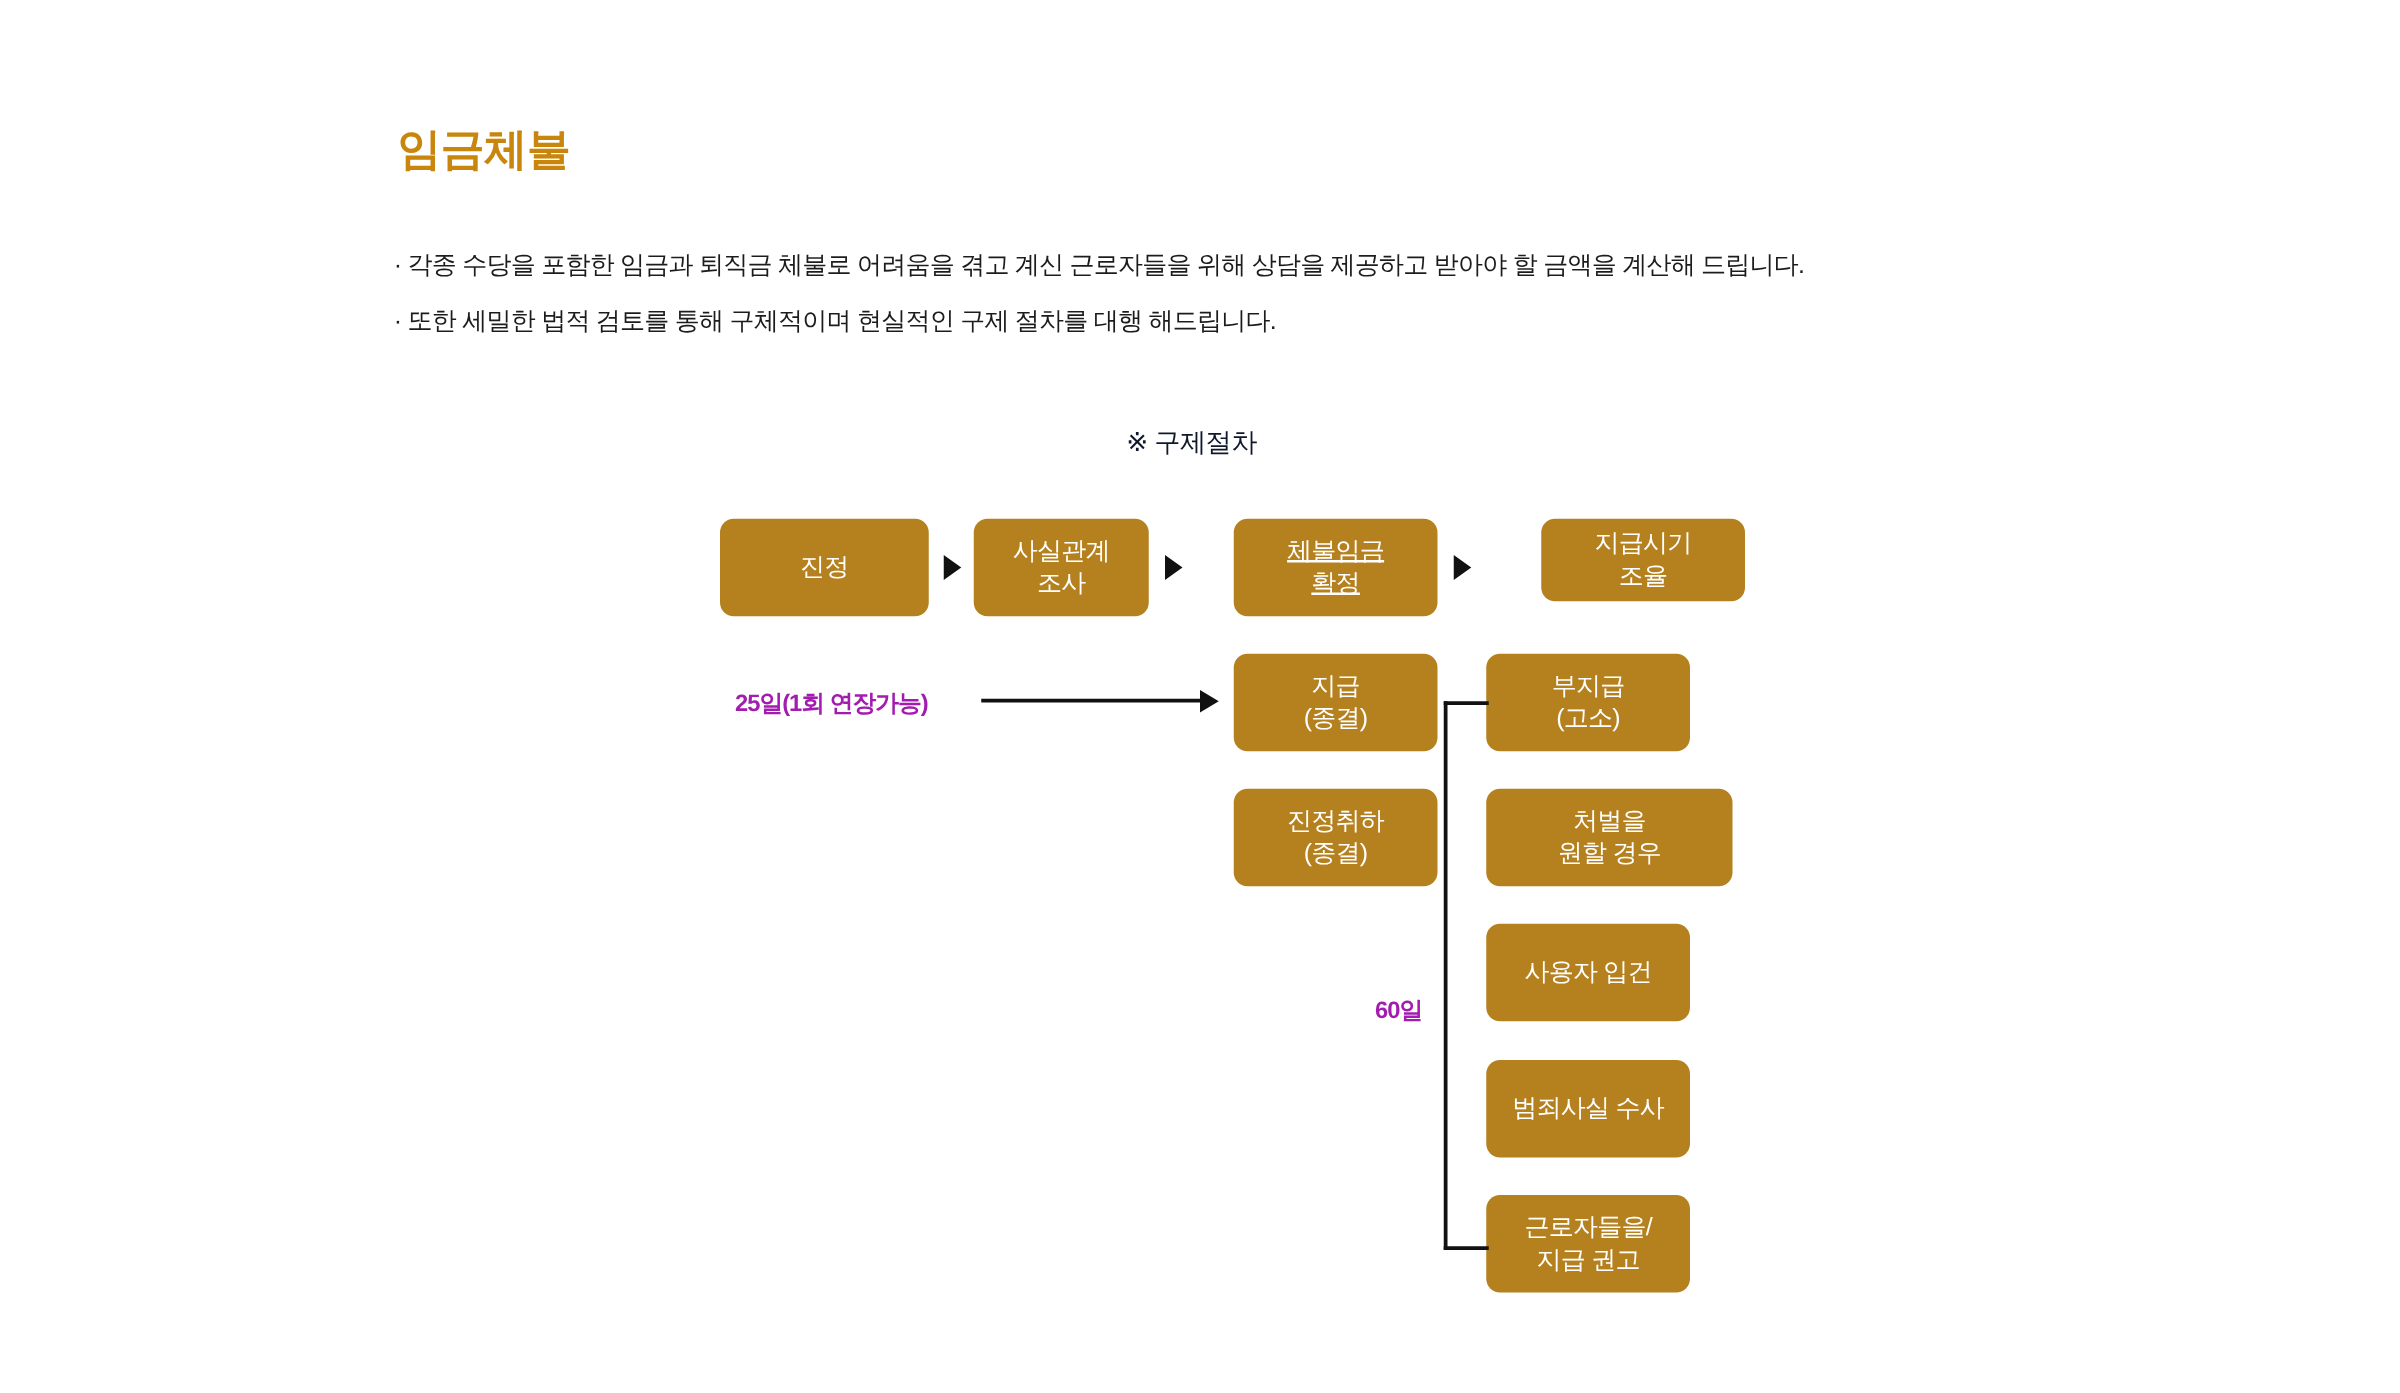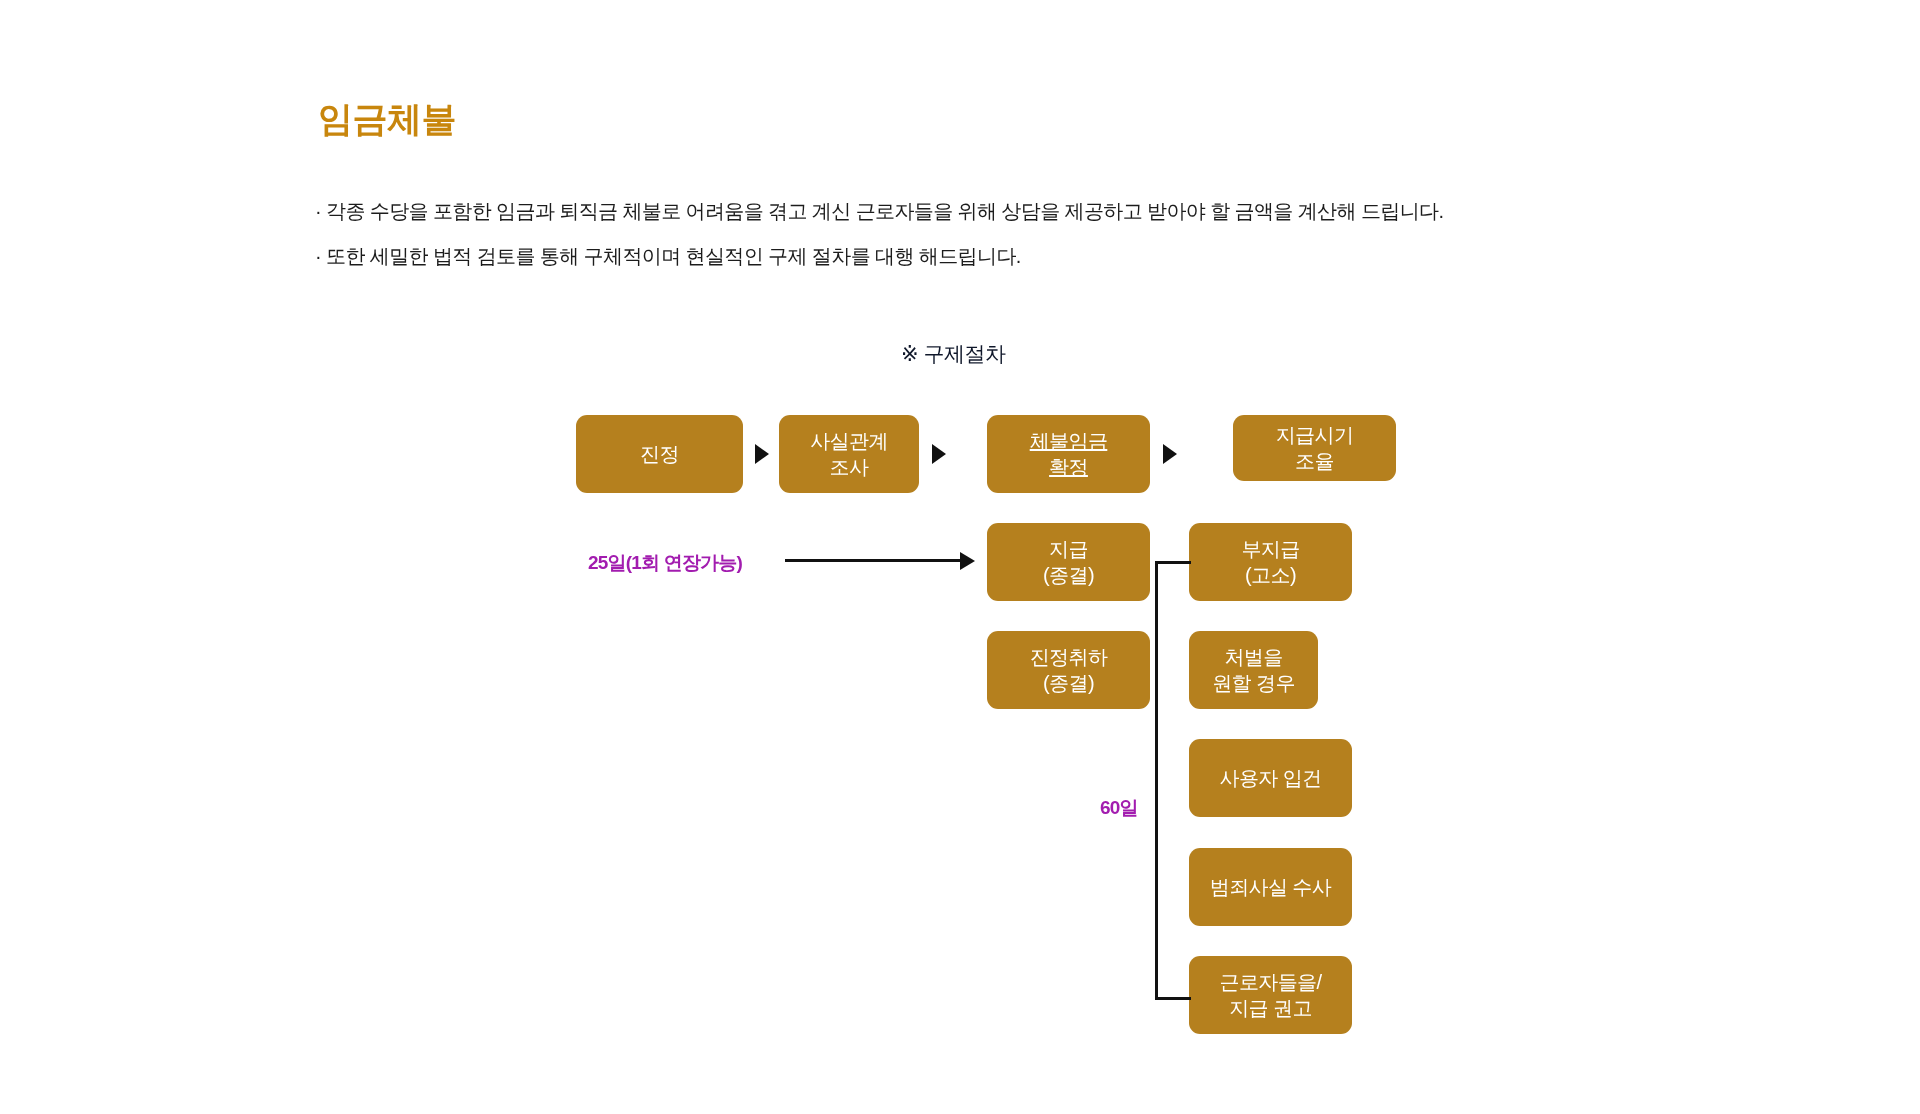--- a/index.html
+++ b/index.html
@@ -184,21 +184,21 @@
   <div class="node" style="left:1189px; top:523px; width:163px; height:78px;">
     <span class="ln">부지급</span>
     <span class="ln">(고소)</span>
   </div>
 
   <div class="node" style="left:987px; top:631px; width:163px; height:78px;">
     <span class="ln">진정취하</span>
     <span class="ln">(종결)</span>
   </div>
 
-  <div class="node" style="left:1189px; top:631px; width:129px; height:78px;">
+  <div class="node" style="left:1189px; top:631px; width:197px; height:78px;">
     <span class="ln">처벌을</span>
     <span class="ln">원할 경우</span>
   </div>
 
   <div class="node" style="left:1189px; top:739px; width:163px; height:78px;">
     <span class="ln">사용자 입건</span>
   </div>
 
   <div class="node" style="left:1189px; top:848px; width:163px; height:78px;">
     <span class="ln">범죄사실 수사</span>

